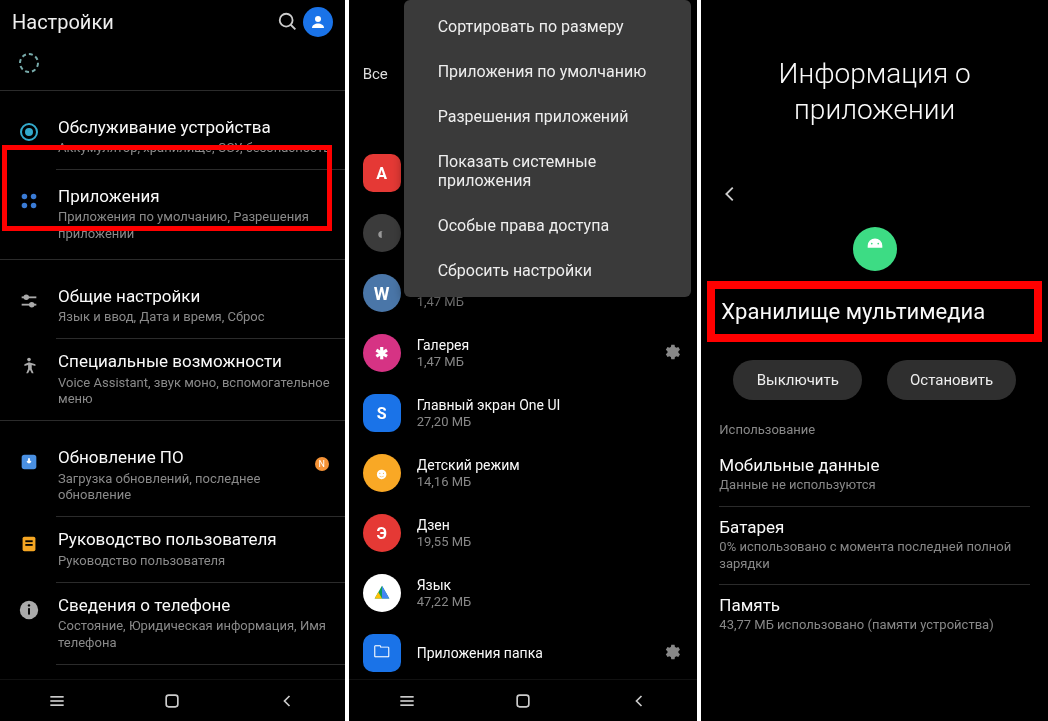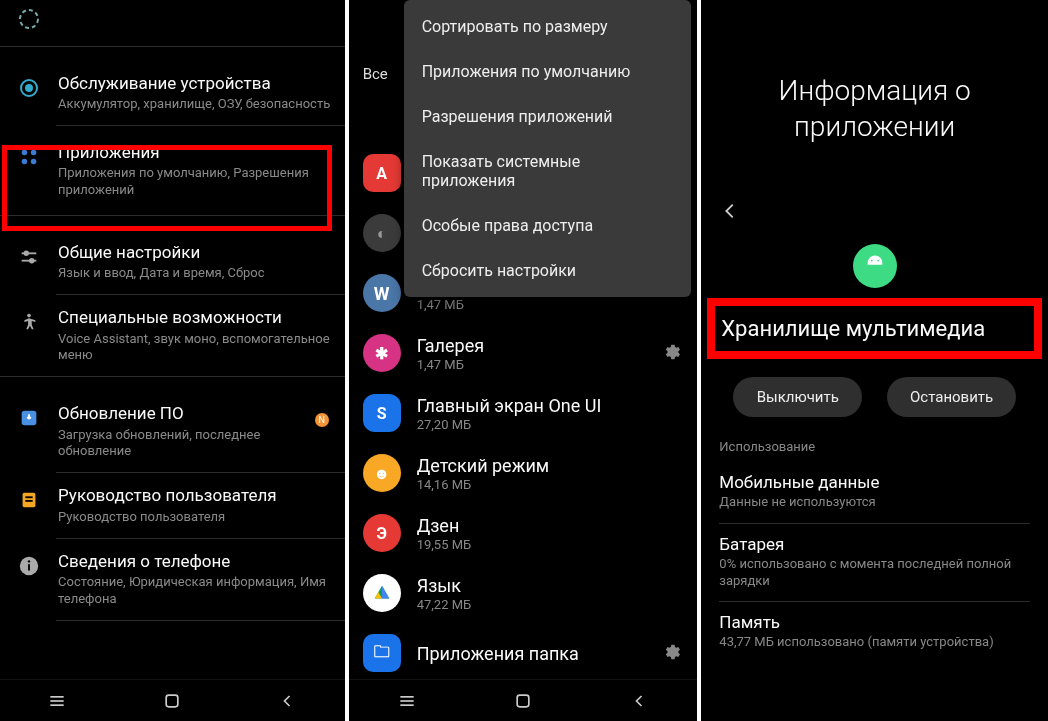--- a/index.html
+++ b/index.html
@@ -141,52 +141,53 @@
     background: #3a3a3a;
     border-radius: 6px;
     z-index: 10;
     padding: 4px 0;
     box-shadow: 0 4px 12px rgba(0,0,0,0.5);
   }
   .context-item {
     padding: 13px 18px;
     font-size: 16px;
     color: #eee;
+    margin-left: 16px;
   }
   .app-list { padding-top: 50px; }
   .app-row {
     display: flex;
     align-items: center;
     padding: 10px 14px;
     min-height: 60px;
   }
   .app-icon {
     width: 38px; height: 38px;
     border-radius: 50%;
     margin-right: 16px;
     display: flex; align-items: center; justify-content: center;
     font-weight: bold;
     flex-shrink: 0;
   }
   .app-text { flex: 1; }
-  .app-name { font-size: 18px; color: #fafafa; }
+  .app-name { font-size: 14px; color: #fafafa; }
   .app-size { font-size: 13px; color: #888; margin-top: 1px;}
   .gear-btn { width: 22px; height: 22px; color: #888; }
   .arrow {
     position: absolute;
     z-index: 20;
     pointer-events: none;
   }
 
   
   .s3-big-title {
     font-size: 28px;
     color: #fafafa;
     text-align: center;
-    padding: 73px 20px 40px;
+    padding: 56px 20px 40px;
     line-height: 1.3;
     font-weight: 300;
   }
   .s3-back { padding: 14px 18px; }
   .s3-appicon-row {
     display: flex; justify-content: center; margin-bottom: 10px; margin-top:8px;
   }
   .s3-appicon {
     width: 44px; height: 44px; border-radius: 50%;
     background: #3ddc84;
@@ -222,20 +223,35 @@
   .s3-row-title { font-size: 17px; color: #fafafa; }
   .s3-row-sub { font-size: 13px; color: #888; margin-top: 2px; line-height: 1.3;}
   .s3-divider { height: 1px; background: #2b2b2b; margin: 0 18px; }
 
   svg { display: block; }
 </style>
 </head>
 <body>
 
 <div class="phone">
+  <div class="header">
+    <div class="header-title">Настройки</div>
+    <div class="header-icon">
+      <svg viewBox="0 0 24 24" width="22" height="22" fill="none" stroke="#ccc" stroke-width="2">
+          <circle cx="10" cy="10" r="7"></circle>
+          <line x1="20" y1="20" x2="15" y2="15"></line>
+        </svg>
+    </div>
+    <div class="avatar">
+      <svg viewBox="0 0 24 24">
+          <circle cx="12" cy="8" r="4"></circle>
+          <path d="M4 20c0-4 4-6 8-6s8 2 8 6"></path>
+        </svg>
+    </div>
+  </div>
 
   <div class="settings-list">
 
     <div class="settings-item" style="padding-top:4px;min-height:40px;align-items:flex-start;">
       <div class="settings-icon">
         <svg viewBox="0 0 24 24" width="24" height="24" fill="none" stroke="#7aa" stroke-width="2">
             <circle cx="12" cy="12" r="9" stroke-dasharray="4 3"></circle>
           </svg>
       </div>
     </div>

